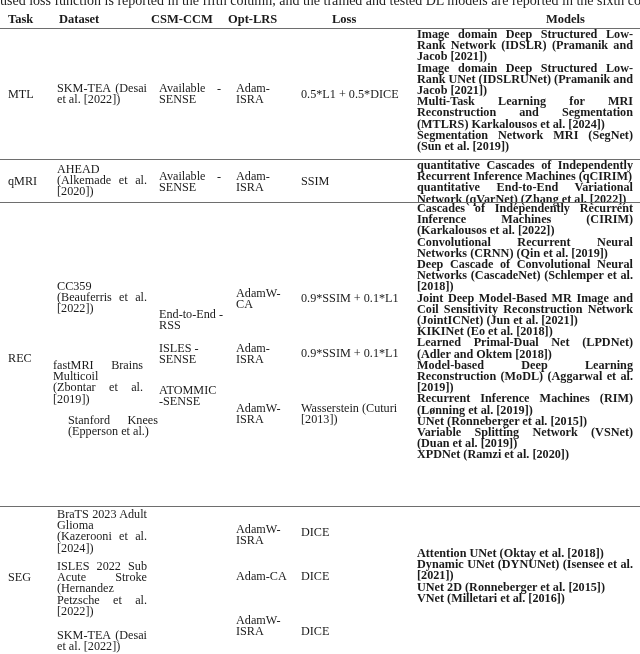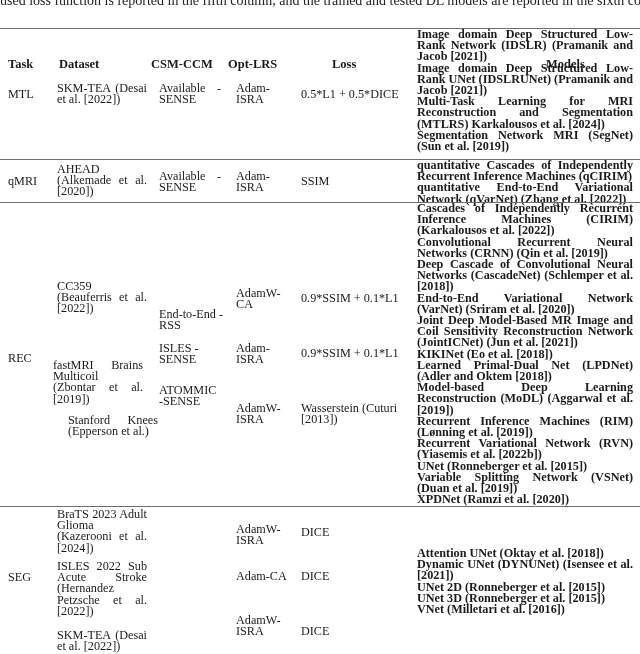--- a/index.html
+++ b/index.html
@@ -5,21 +5,21 @@
   html, body { margin: 0; padding: 0; background: #ffffff; }
   body {
     width: 640px; height: 654px; overflow: hidden; position: relative;
     font-family: "Liberation Serif", "DejaVu Serif", serif;
     color: #1a1a1a; font-size: 12.2px; line-height: 11.2px;
   }
   .caption {
     position: absolute; left: 0; top: -6px; width: 700px; white-space: nowrap;
     font-size: 14px; line-height: 14px; color: #222;
   }
-  .hdr { position: absolute; top: 13px; font-weight: bold; font-size: 12.5px; line-height: 13px; margin-top: 45px; }
+  .hdr { position: absolute; top: 13px; font-weight: bold; font-size: 12.5px; line-height: 13px; }
   .rule { position: absolute; left: 0; width: 640px; height: 1.4px; background: #6e6e6e; }
   .cell { position: absolute; }
   .just { text-align: justify; text-align-last: left; }
   .models { position: absolute; left: 417px; width: 216px; text-align: justify; font-weight: bold; }
   .models div { text-align: justify; text-align-last: left; }
 </style>
 </head>
 <body>
 
 <div class="caption">used loss function is reported in the fifth column, and the trained and tested DL models are reported in the sixth column.</div>
@@ -71,27 +71,25 @@
   <div class="cell" style="left:236px;top:288px;width:44px">AdamW-CA</div>
   <div class="cell" style="left:236px;top:343px;width:42px">Adam-ISRA</div>
   <div class="cell" style="left:236px;top:403px;width:44px">AdamW-ISRA</div>
   <div class="cell" style="left:301px;top:293px;white-space:nowrap">0.9*SSIM + 0.1*L1</div>
   <div class="cell" style="left:301px;top:348px;white-space:nowrap">0.9*SSIM + 0.1*L1</div>
   <div class="cell" style="left:301px;top:403px;width:100px">Wasserstein (Cuturi [2013])</div>
   <div class="models" style="top:203px">
     <div>Cascades of Independently Recurrent Inference Machines (CIRIM) (Karkalousos et al. [2022])</div>
     <div>Convolutional Recurrent Neural Networks (CRNN) (Qin et al. [2019])</div>
     <div>Deep Cascade of Convolutional Neural Networks (CascadeNet) (Schlemper et al. [2018])</div>
-    <div>End-to-End Variational Network (VarNet) (Sriram et al. [2020])</div>
     <div>Joint Deep Model-Based MR Image and Coil Sensitivity Reconstruction Network (JointICNet) (Jun et al. [2021])</div>
     <div>KIKINet (Eo et al. [2018])</div>
     <div>Learned Primal-Dual Net (LPDNet) (Adler and Oktem [2018])</div>
     <div>Model-based Deep Learning Reconstruction (MoDL) (Aggarwal et al. [2019])</div>
     <div>Recurrent Inference Machines (RIM) (Lønning et al. [2019])</div>
-    <div>Recurrent Variational Network (RVN) (Yiasemis et al. [2022b])</div>
     <div>UNet (Ronneberger et al. [2015])</div>
     <div>Variable Splitting Network (VSNet) (Duan et al. [2019])</div>
     <div>XPDNet (Ramzi et al. [2020])</div>
   </div>
 </div>
 <div class="rule" style="top:506px"></div>
 
 <div>
   <div class="cell" style="left:8px;top:572px">SEG</div>
   <div class="cell just" style="left:57px;top:509px;width:90px">BraTS 2023 Adult Glioma (Kazerooni et al. [2024])</div>
@@ -100,16 +98,15 @@
   <div class="cell" style="left:236px;top:524px;width:44px">AdamW-ISRA</div>
   <div class="cell" style="left:236px;top:571px;white-space:nowrap">Adam-CA</div>
   <div class="cell" style="left:236px;top:615px;width:44px">AdamW-ISRA</div>
   <div class="cell" style="left:301px;top:527px">DICE</div>
   <div class="cell" style="left:301px;top:571px">DICE</div>
   <div class="cell" style="left:301px;top:626px">DICE</div>
   <div class="models" style="top:548px">
     <div>Attention UNet (Oktay et al. [2018])</div>
     <div>Dynamic UNet (DYNUNet) (Isensee et al. [2021])</div>
     <div>UNet 2D (Ronneberger et al. [2015])</div>
-    <div>UNet 3D (Ronneberger et al. [2015])</div>
     <div>VNet (Milletari et al. [2016])</div>
   </div>
 </div>
 
 </body></html>

